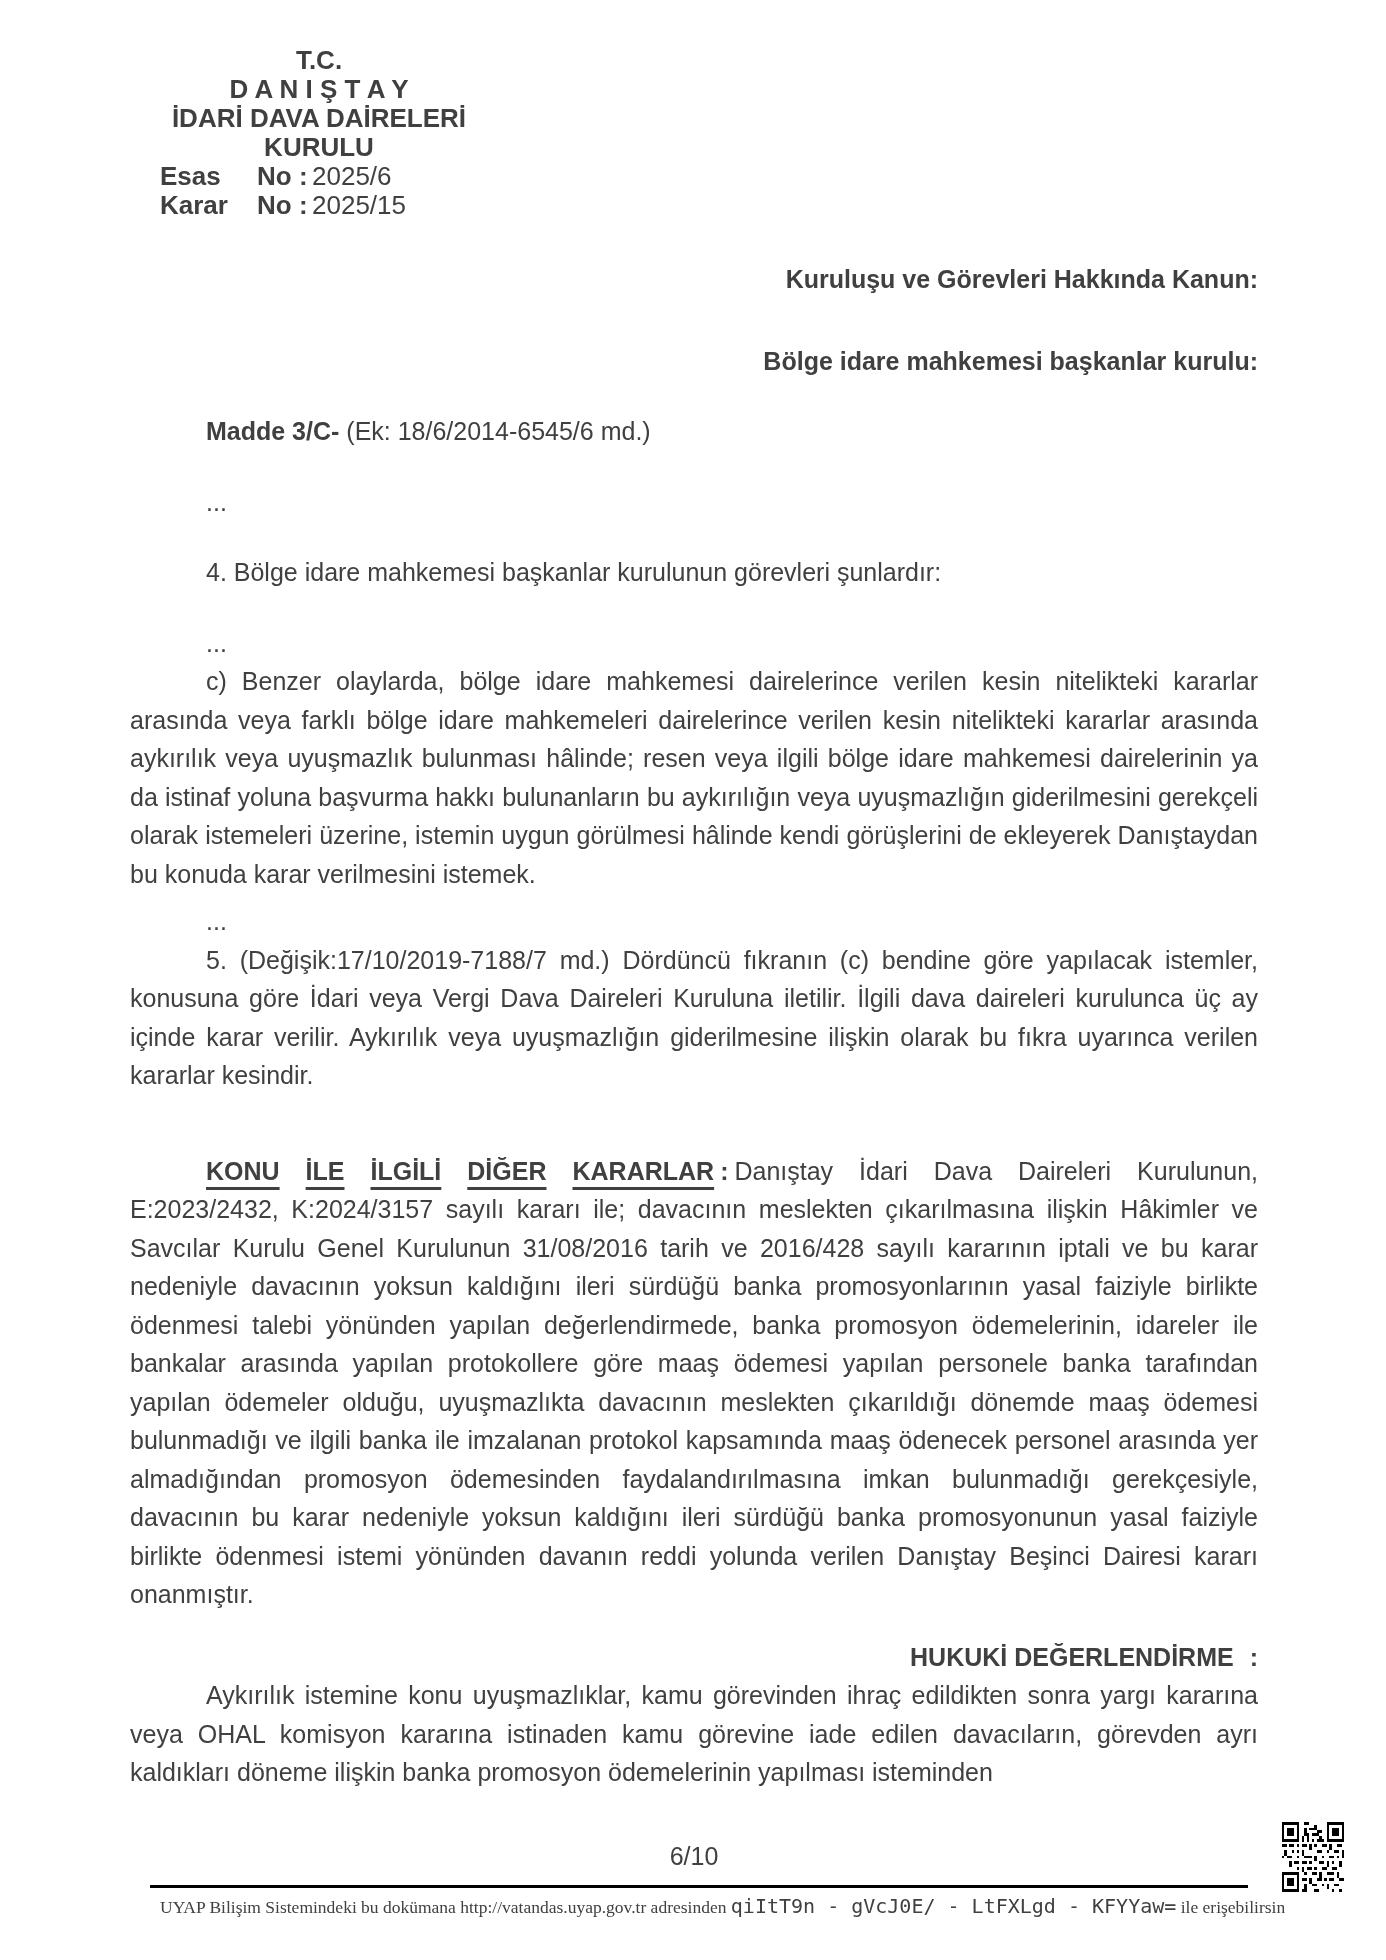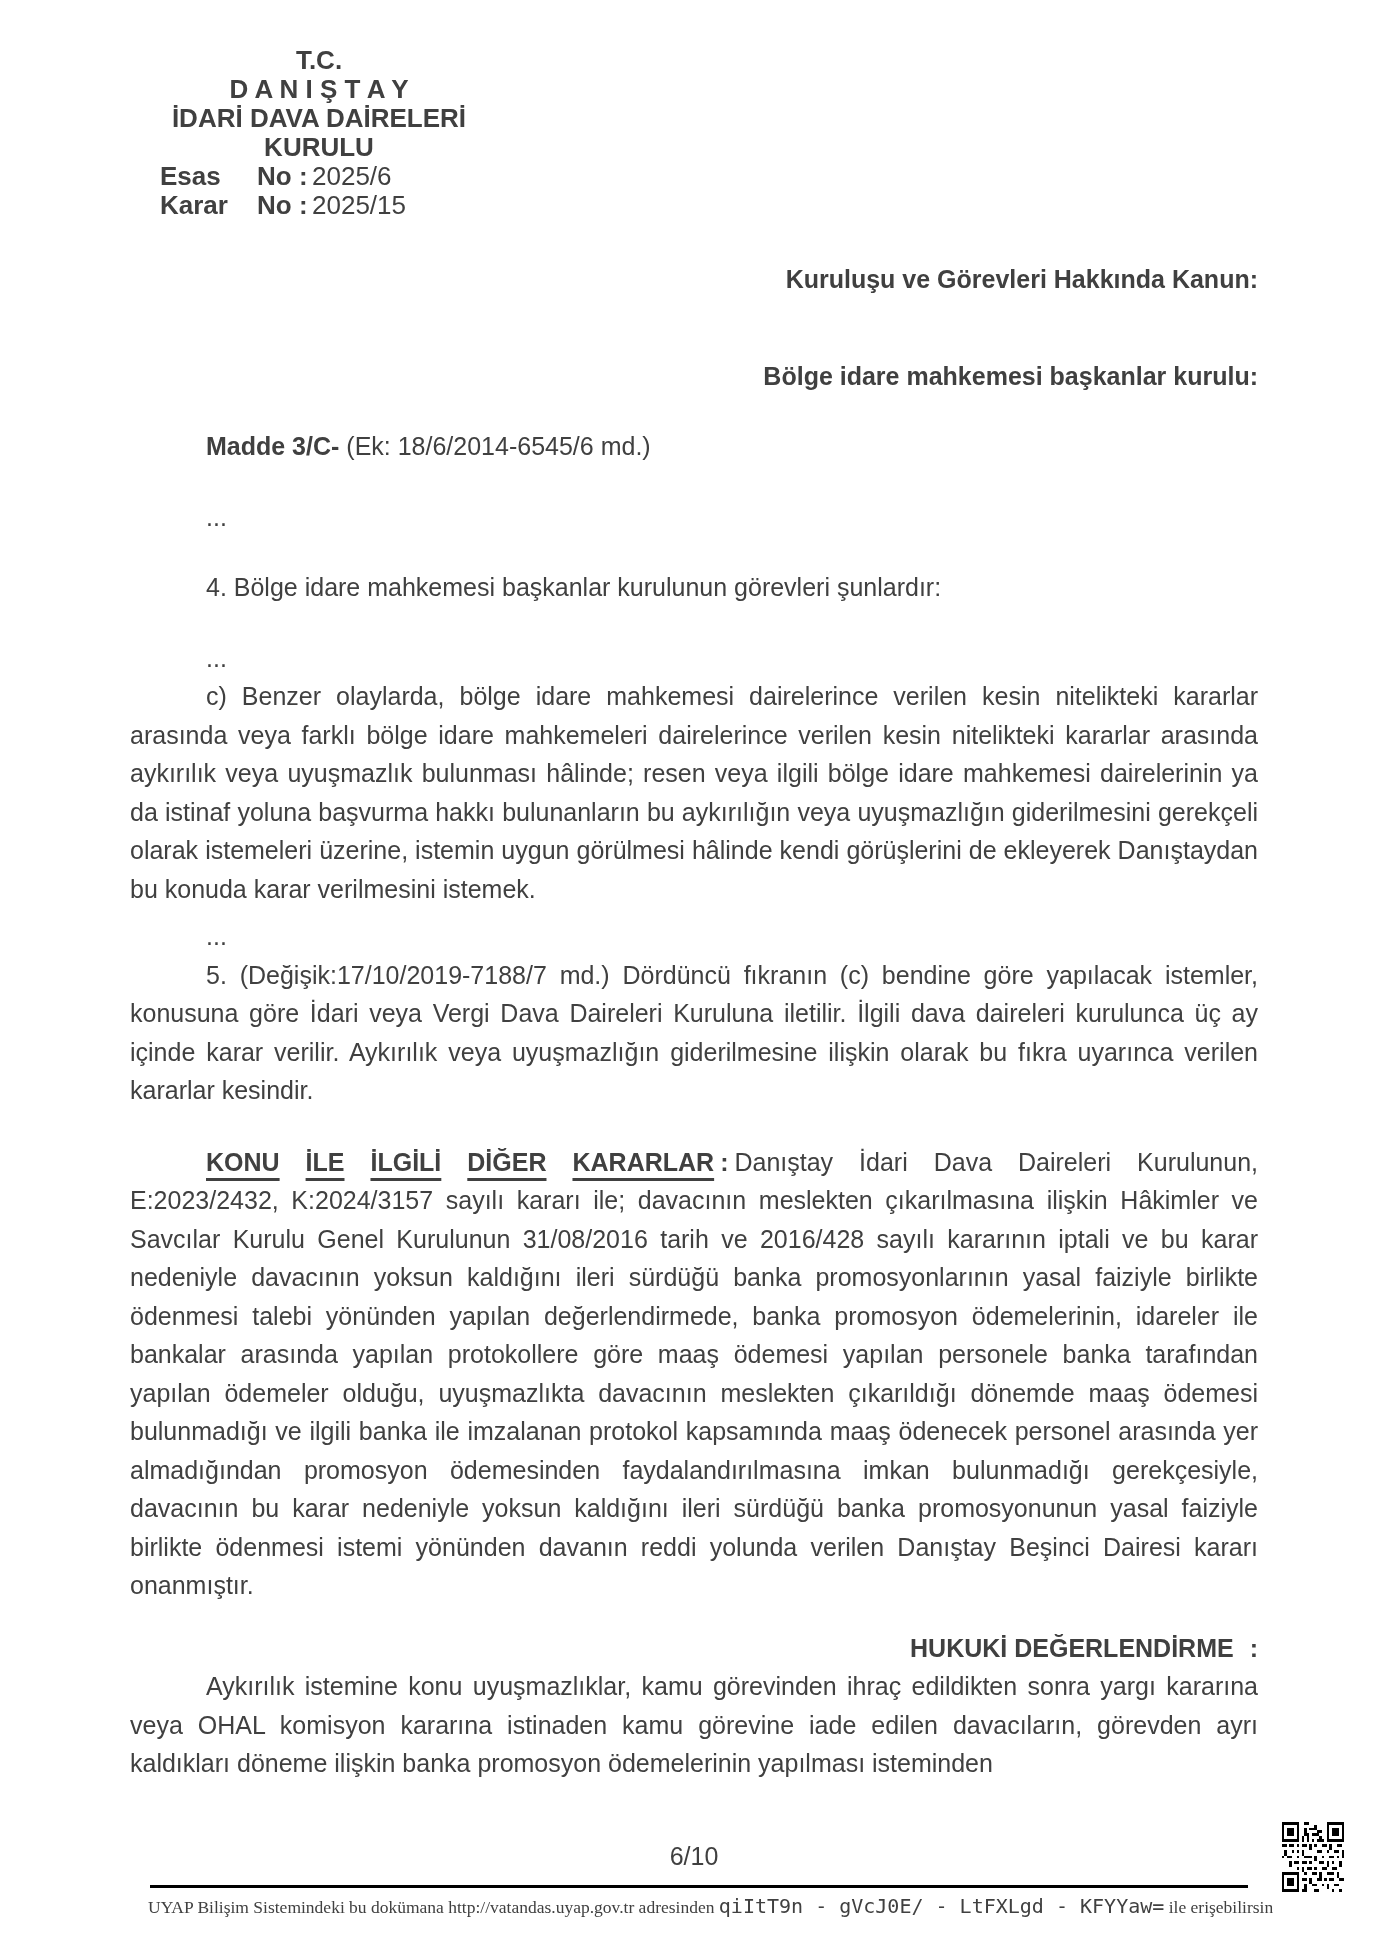--- a/index.html
+++ b/index.html
@@ -27,22 +27,22 @@
 
   
   .doc-body {
     position:absolute; top:260px; left:130px; width:1128px;
     font-size:25px; line-height:38.5px;
   }
   .line { min-height:38.5px; }
   .ind  { padding-left:76px;margin-top:32px; }
   .para { text-align:justify; text-indent:76px; }
   .bold { font-weight:bold;text-align:right; }
-  .mt43 { margin-top:58px; }
-  .mt40 { margin-top:33px; }
+  .mt43 { margin-top:43px; }
+  .mt40 { margin-top:57px; }
   .mt44 { margin-top:24px; }
   .mt9  { margin-top:9px; }
 
   .konu-heading { font-weight:bold; }
   .konu-heading .uw {
     text-decoration:underline;
     text-decoration-thickness:3px;
     text-underline-offset:7px;
   }
   .konu-colon { font-weight:bold; padding:0 6px; }
@@ -55,21 +55,21 @@
   }
   .qr {
     position:absolute; left:1282px; top:1822px;
     width:62px; height:70px;
   }
   .footer-rule {
     position:absolute; left:150px; top:1885px;
     width:1098px; height:3px; background:#000;
   }
   .footer-note {
-    position:absolute; left:148px; top:1892px; width:1200px;
+    position:absolute; left:160px; top:1892px; width:1200px;
     font-family:"Liberation Serif", serif;
     font-size:17.5px; line-height:28px;
     white-space:nowrap;
   }
   .footer-code {
     font-family:"DejaVu Sans Mono", monospace;
     font-size:20px;
   }
 </style>
 </head>

